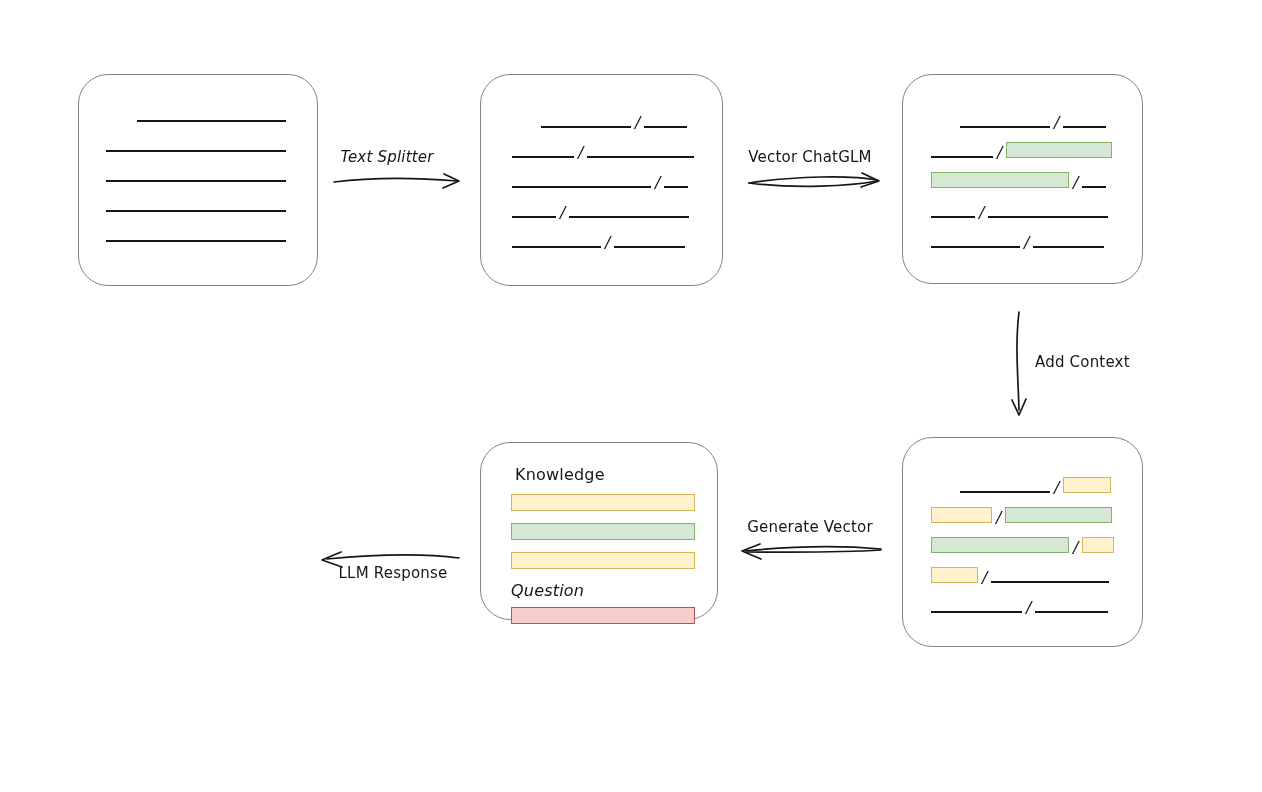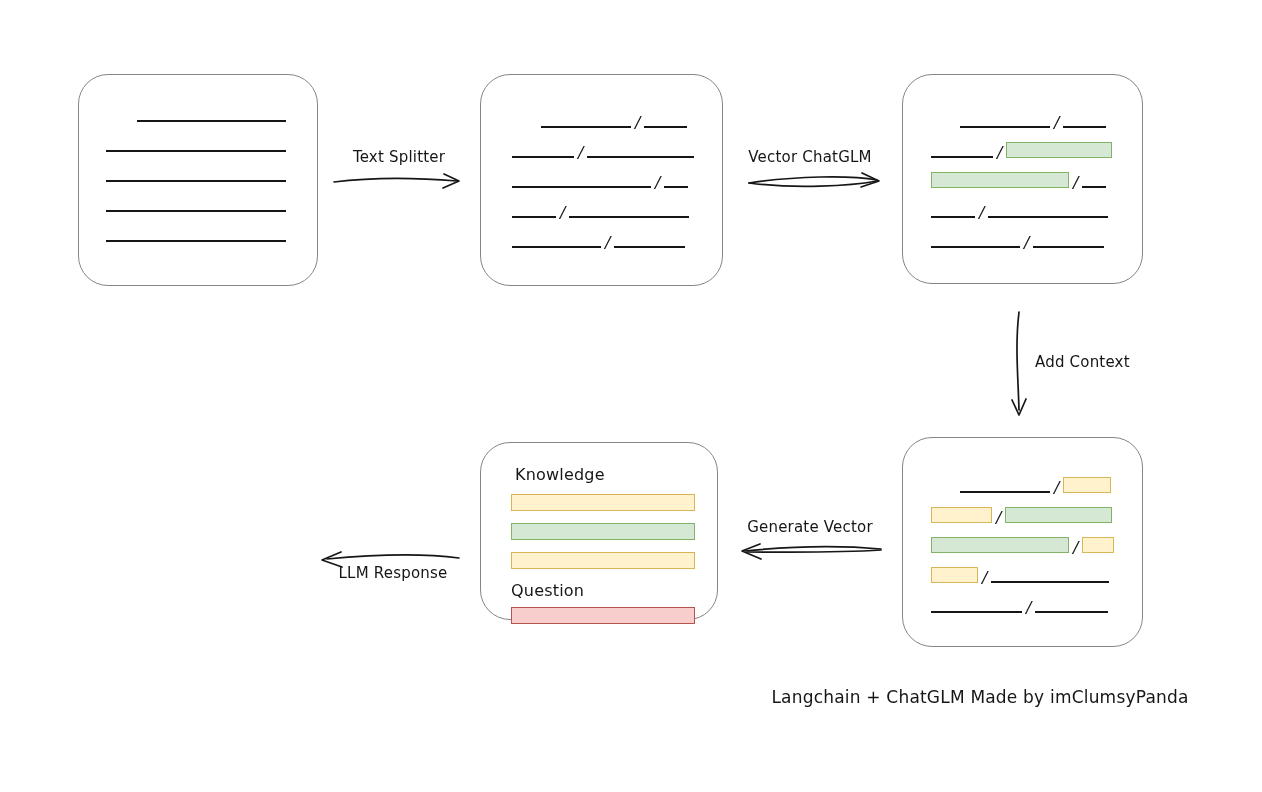--- a/index.html
+++ b/index.html
@@ -74,21 +74,21 @@
       <path d="M881,549 C835,545 785,547 745,551"></path>
       <path d="M881,550 C835,553 790,552 747,552"></path>
       <path d="M760,544 L742,551 L761,559"></path>
     </g>
     <g>
       <path d="M459,558 C420,553 370,555 327,559"></path>
       <path d="M341,552 L322,560 L342,567"></path>
     </g>
   </svg>
 
-  <div class="arrow-label centered" style="left:336px;top:148px;width:126px;">Text Splitter</div>
+  <div class="arrow-label centered" style="left:324px;top:148px;width:126px;font-style:italic;">Text Splitter</div>
   <div class="arrow-label centered" style="left:744px;top:148px;width:132px;">Vector ChatGLM</div>
   <div class="arrow-label" style="left:1035px;top:353px;">Add Context</div>
   <div class="arrow-label centered" style="left:736px;top:518px;width:148px;">Generate Vector</div>
   <div class="arrow-label centered" style="left:330px;top:524px;width:126px;margin-top:40px;">LLM Response</div>
 
   <div class="box" style="left:78px;top:74px;width:240px;height:212px;">
     <div style="padding:45px 0 0 27px;">
         <div class="hline" style="width: 149px; margin-left: 31px;"></div>
         <div class="hline" style="width: 180px;"></div>
         <div class="hline" style="width: 180px;"></div>
@@ -188,23 +188,22 @@
   </div>
 
   <div class="box" style="left:480px;top:442px;width:238px;height:178px;">
     <div style="padding:22px 0 0 30px;">
       <div class="box-label" style="margin-left:4px;">Knowledge</div>
       <div style="margin-top:10px;">
           <div class="bar bar-yellow"></div>
           <div class="bar bar-green"></div>
           <div class="bar bar-yellow"></div>
         </div>
-      <div class="box-label" style="margin-top:6px;">Question</div>
+      <div class="box-label" style="margin-top:6px;font-style:italic;">Question</div>
       <div style="margin-top:7px;">
           <div class="bar bar-red"></div>
         </div>
     </div>
   </div>
 
 
-  <div class="caption">Langchain + ChatGLM Made by imClumsyPanda</div>
 
 </div>
 
 </body></html>

